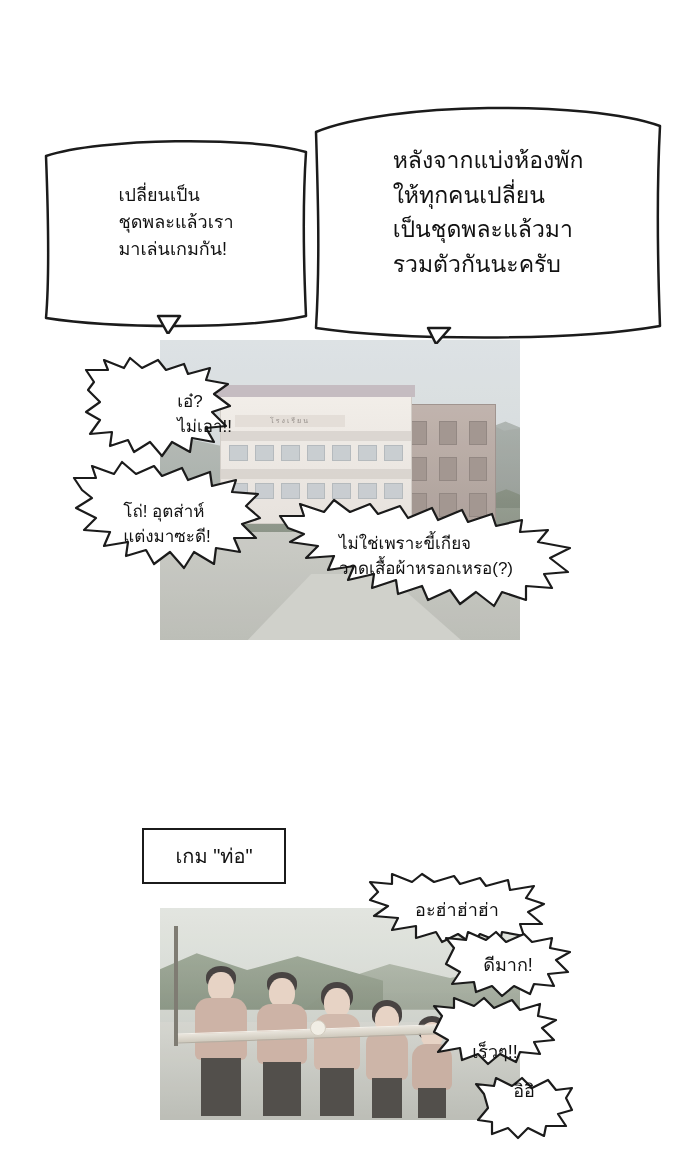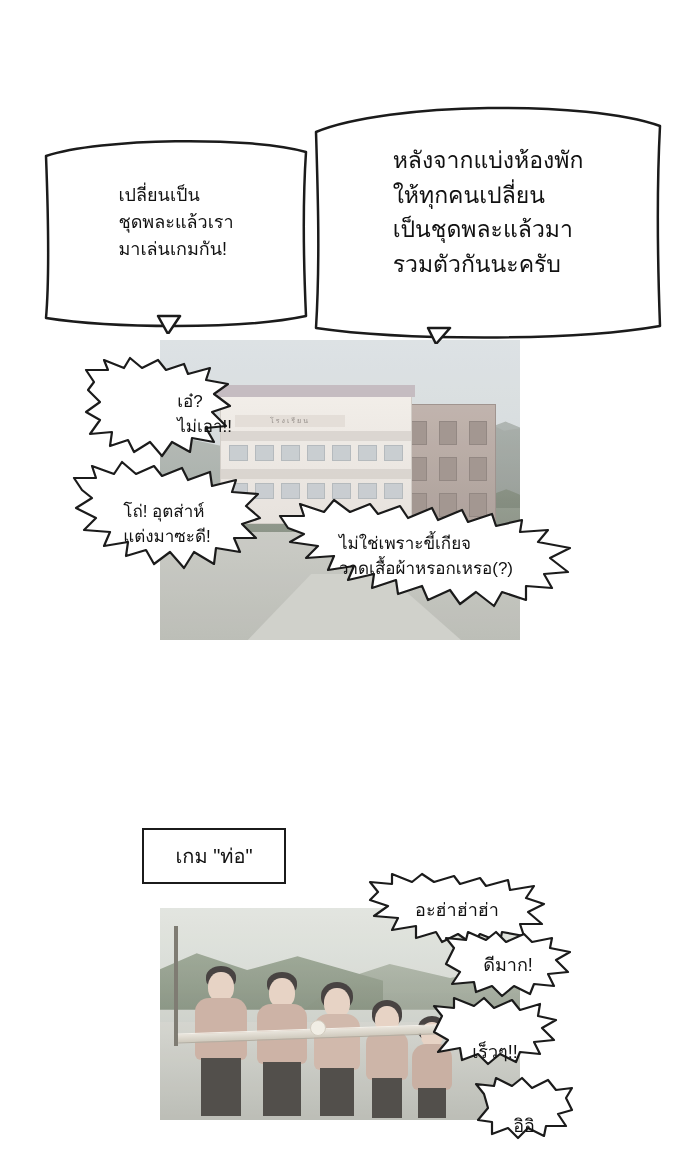--- a/index.html
+++ b/index.html
@@ -431,18 +431,18 @@
     </svg>
     <div style="position:absolute; left:0; top:0; width:126px; height:70px; display:flex; align-items:flex-end; justify-content:center;">
       <div class="txt" style="font-size:18px;">เร็วๆ!!</div>
     </div>
   </div>
 
   <div style="position:absolute; left:474px; top:1076px; width:100px; height:64px;">
     <svg viewBox="0 0 100 64" width="100" height="64" style="position:absolute;left:0;top:0;">
       <path d="M10,18 L2,8 L20,10 L22,2 L38,10 L48,2 L58,12 L74,4 L82,14 L98,12 L92,22 L98,34 L84,38 L92,50 L72,50 L70,60 L54,52 L44,62 L34,52 L18,58 L18,46 L4,44 L14,32 Z" fill="#ffffff" stroke="#1b1b1b" stroke-width="2.2" stroke-linejoin="round"></path>
     </svg>
-    <div style="position:absolute; left:0; top:0; width:100px; height:64px; display:flex; align-items:flex-end; justify-content:center;">
+    <div style="position:absolute; left:0; top:0; width:100px; height:64px; display:flex; align-items:flex-start; justify-content:center;">
       <div class="txt" style="font-size:18px;">อิอิ</div>
     </div>
   </div>
 
 </div>
 
 </body></html>

